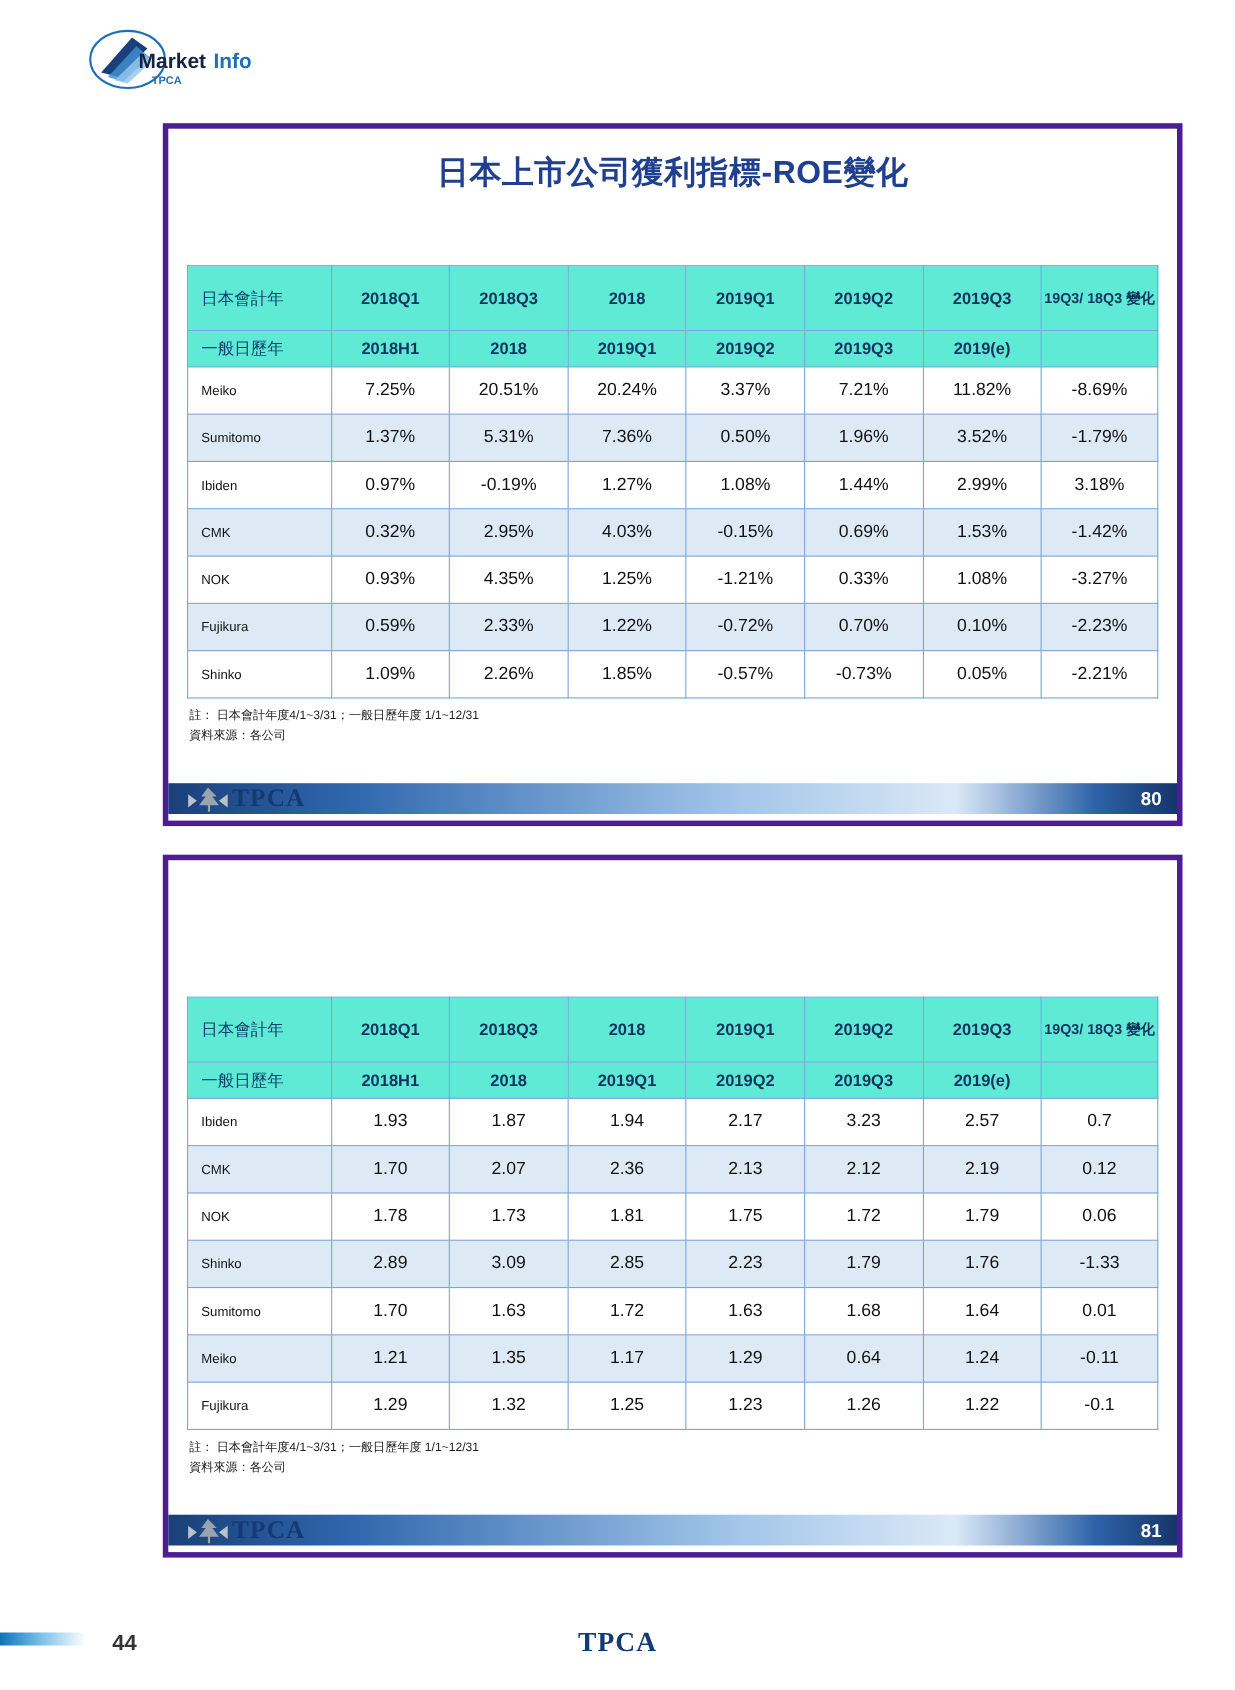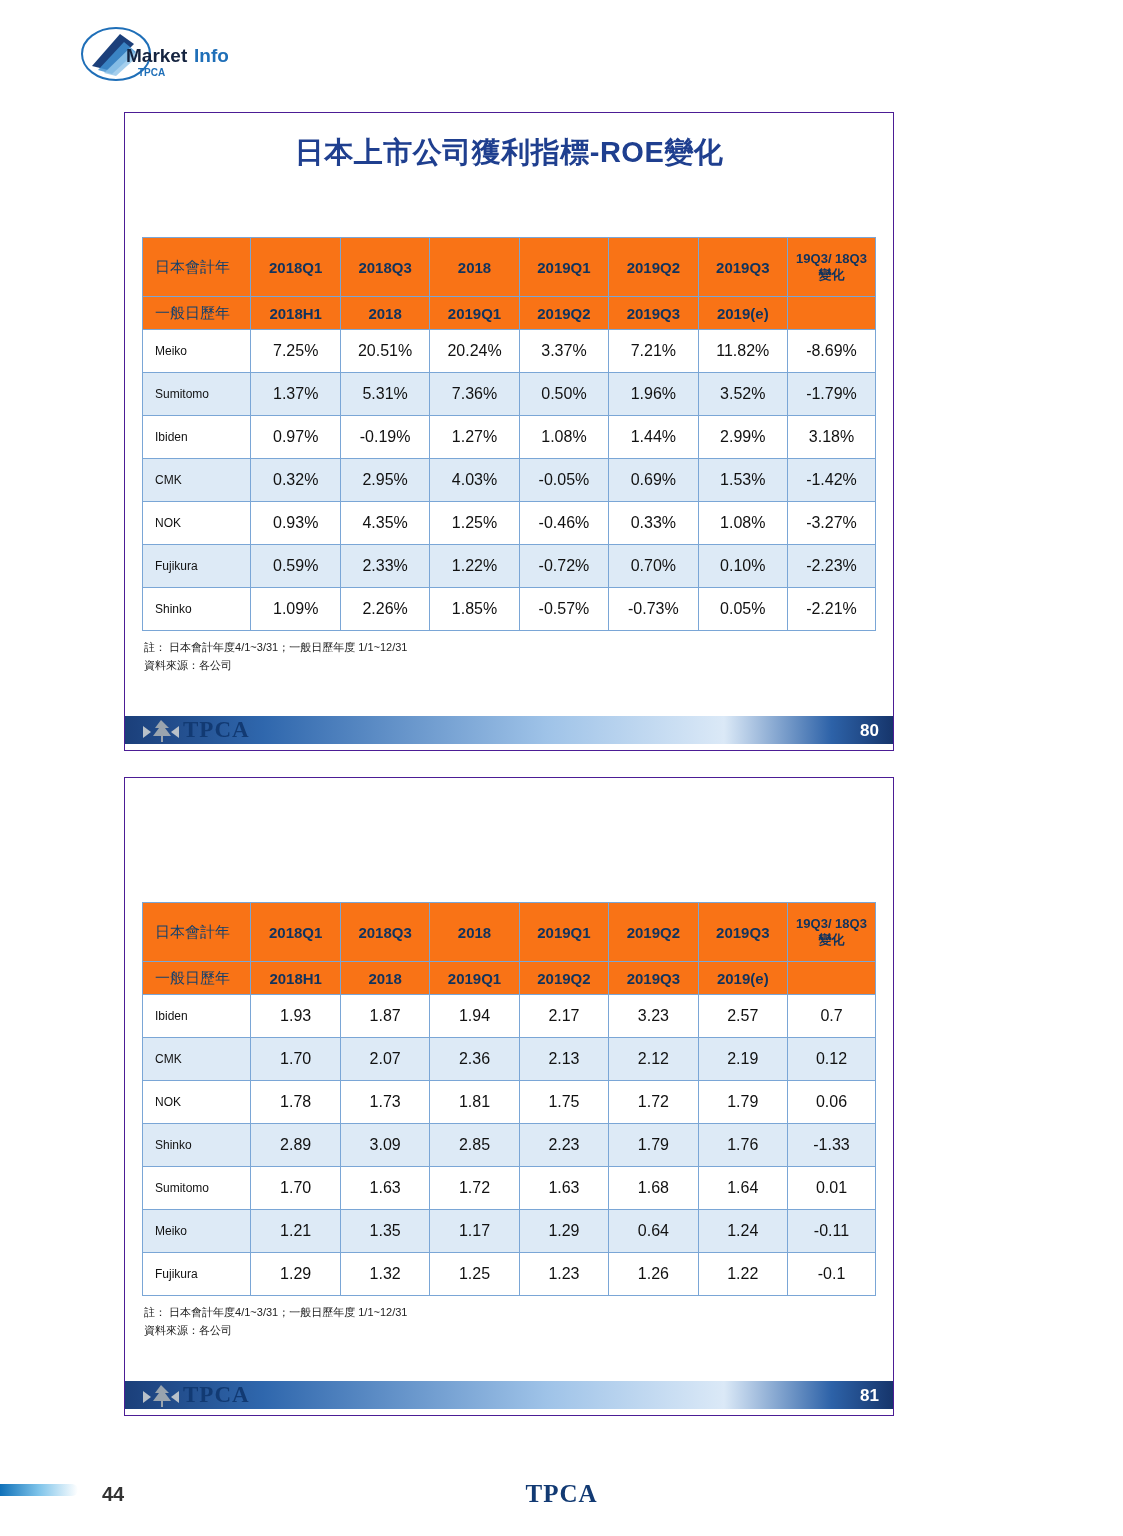--- a/index.html
+++ b/index.html
@@ -14,23 +14,23 @@
 
   
   .logo-wrap{
     position:absolute;left:78px;top:26px;width:150px;height:62px;
   }
   .logo-wrap svg{display:block;}
 
   
   .slide{
     position:absolute;
-    left:124px;
-    width:770px;
-    border:1px solid #4c1d95;
+    left:148px;
+    width:927px;
+    border:5px solid #4c1d95;
     background:#fff;
     box-sizing:border-box;
   }
   #slide-1{top:112px;height:639px;}
   #slide-2{top:777px;height:639px;}
 
   .slide-title{
     text-align:center;
     color:#1f3f8f;
     font-size:29px;
@@ -51,21 +51,21 @@
     table-layout:fixed;
   }
   table td,table th{
     border:1px solid #7aa6d6;
     text-align:center;
     font-size:15px;
     height:30px;
     padding:0;
   }
   thead th{
-    background:#f97316;
+    background:#5eead4;
     color:#10335e;
     font-weight:bold;
     font-size:15px;
   }
   thead tr.r1 th{height:58px;}
   thead tr.r2 th{height:32px;}
   thead th.rowlab{
     text-align:left;
     padding-left:12px;
     font-weight:normal;
@@ -226,31 +226,31 @@
           <td>1.08%</td>
           <td>1.44%</td>
           <td>2.99%</td>
           <td>3.18%</td>
         </tr>
         <tr>
           <td class="name">CMK</td>
           <td>0.32%</td>
           <td>2.95%</td>
           <td>4.03%</td>
-          <td>-0.05%</td>
+          <td>-0.15%</td>
           <td>0.69%</td>
           <td>1.53%</td>
           <td>-1.42%</td>
         </tr>
         <tr>
           <td class="name">NOK</td>
           <td>0.93%</td>
           <td>4.35%</td>
           <td>1.25%</td>
-          <td>-0.46%</td>
+          <td>-1.21%</td>
           <td>0.33%</td>
           <td>1.08%</td>
           <td>-3.27%</td>
         </tr>
         <tr>
           <td class="name">Fujikura</td>
           <td>0.59%</td>
           <td>2.33%</td>
           <td>1.22%</td>
           <td>-0.72%</td>

